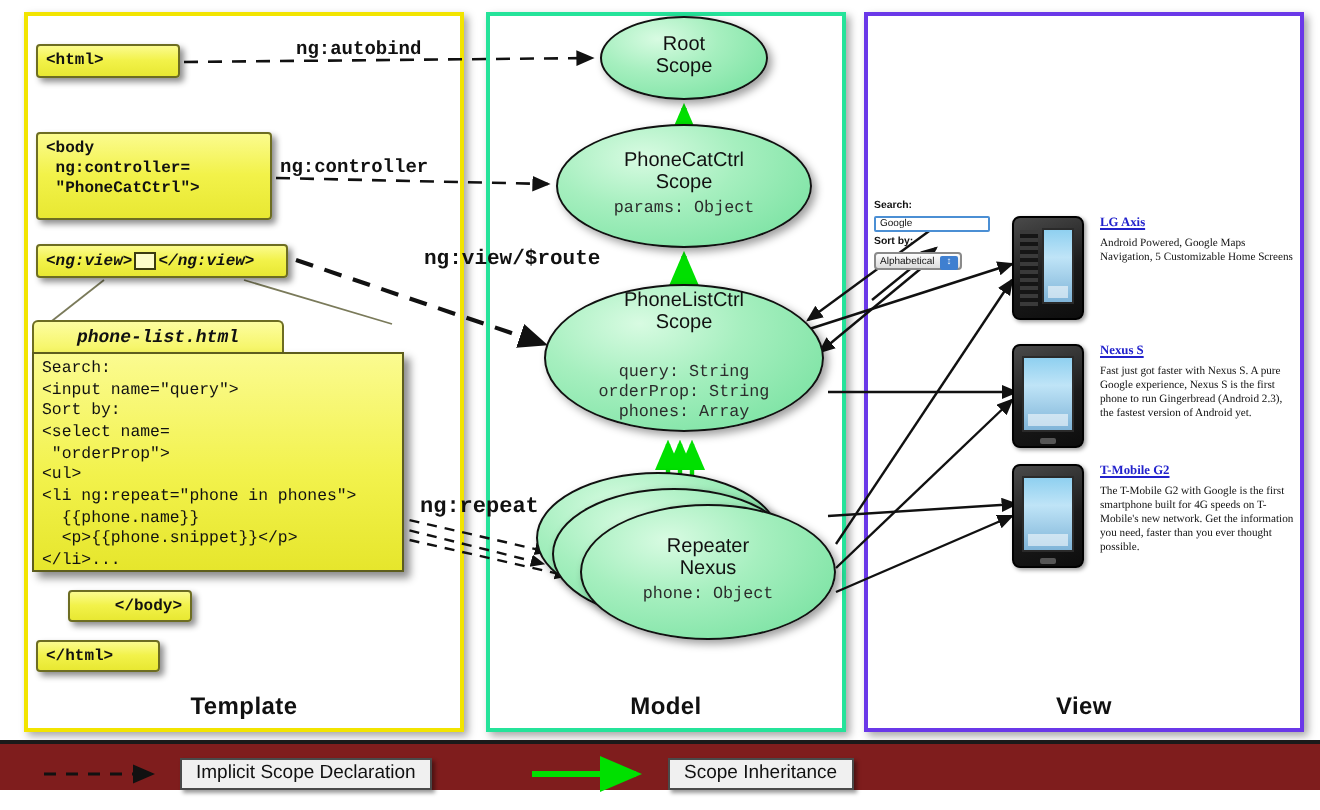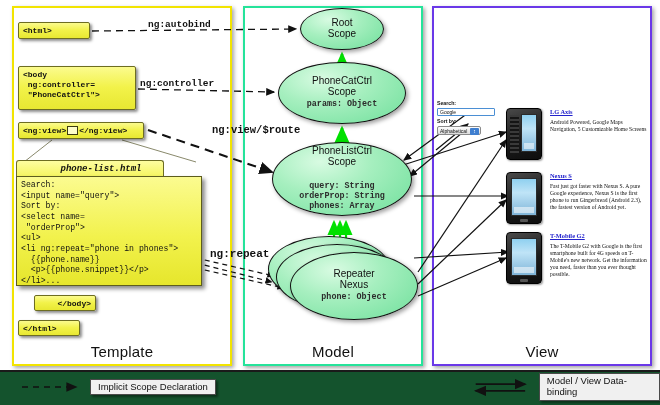--- a/index.html
+++ b/index.html
@@ -7,63 +7,63 @@
        font-family:"Liberation Sans",sans-serif;color:#000;}
   #stage{position:absolute;left:0;top:0;width:660px;height:405px;}
 
   
   .panel{position:absolute;border-width:2px;border-style:solid;background:#fff;
          box-shadow:2px 2px 4px rgba(0,0,0,.35);}
   #panel-template{left:12px;top:6px;width:216px;height:356px;border-color:#f2e400;}
   #panel-model{left:243px;top:6px;width:176px;height:356px;border-color:#25e39a;}
   #panel-view{left:432px;top:6px;width:216px;height:356px;border-color:#6a38e8;}
   .panel-label{position:absolute;bottom:4px;left:0;width:100%;text-align:center;
-               font-size:15px;color:#111;letter-spacing:.2px;}
+               font-size:12px;color:#111;letter-spacing:.2px;font-weight:bold;}
 
   
   #wires{position:absolute;left:0;top:0;width:660px;height:405px;pointer-events:none;}
 
   
   .ybox{position:absolute;border:1px solid #6d6d22;border-radius:2px;
         background:linear-gradient(180deg,#fbfb8e 0%,#f2f24a 48%,#e8e832 100%);
         box-shadow:2px 2px 3px rgba(0,0,0,.45);
         font-family:"Liberation Mono",monospace;font-weight:bold;font-size:8px;
         color:#111;padding:3px 4px;line-height:1.25;box-sizing:border-box;}
   #box-html{left:18px;top:22px;width:72px;height:17px;}
   #box-body{left:18px;top:66px;width:118px;height:44px;}
-  #box-ngview{left:18px;top:122px;width:126px;height:17px;white-space:nowrap;}
+  #box-ngview{left:18px;top:122px;width:126px;height:17px;white-space:nowrap;font-style:italic;}
   #box-bodyclose{left:34px;top:295px;width:62px;height:16px;text-align:right;}
   #box-htmlclose{left:18px;top:320px;width:62px;height:16px;}
   .ngview-slot{display:inline-block;width:9px;height:7px;border:1px solid #3b3b10;
                background:#fdfdc9;vertical-align:middle;margin:0 1px;}
 
   
   #card-wrap{position:absolute;left:16px;top:160px;width:190px;height:128px;}
   #card-tab{position:absolute;left:0;top:0;width:124px;height:17px;
             border:1px solid #6d6d22;border-bottom:none;border-radius:3px 3px 0 0;
             background:linear-gradient(180deg,#fdfda0 0%,#f4f45a 100%);
             font-family:"Liberation Mono",monospace;font-style:italic;font-weight:bold;
-            font-size:9px;color:#111;text-align:center;line-height:17px;padding-left:22px;}
+            font-size:9px;color:#111;text-align:center;line-height:17px;}
   #card-body{position:absolute;left:0;top:16px;width:186px;height:110px;
              border:1px solid #5d5d1d;
              background:linear-gradient(180deg,#fbfb90 0%,#f2f24d 55%,#e6e62c 100%);
              box-shadow:3px 3px 4px rgba(0,0,0,.45);
              font-family:"Liberation Mono",monospace;font-size:8.2px;
              color:#111;padding:3px 4px;line-height:1.3;box-sizing:border-box;
              white-space:pre;overflow:hidden;}
 
   
   .scope{position:absolute;border-radius:50%;border:1.6px solid #111;
          background:radial-gradient(ellipse at 34% 26%,#d8fbe2 0%,#a6efbf 40%,#6fdf9b 100%);
          box-shadow:2px 2px 4px rgba(0,0,0,.38);
          display:flex;flex-direction:column;align-items:center;justify-content:center;
          text-align:center;box-sizing:border-box;}
   .scope .t{font-size:10px;color:#111;line-height:1.08;}
   .scope .p{font-family:"Liberation Mono",monospace;font-size:8.4px;
-            color:#2c2c2c;line-height:1.18;margin-top:3px;font-weight:bold;}
+            color:#2c2c2c;line-height:1.18;margin-top:3px;}
   #scope-root{left:300px;top:8px;width:84px;height:42px;}
   #scope-catctrl{left:278px;top:62px;width:128px;height:62px;}
   #scope-listctrl{left:272px;top:142px;width:140px;height:74px;gap:12px;}
   #rep-stack{position:absolute;left:268px;top:236px;width:150px;height:86px;}
   .rep{position:absolute;width:122px;height:66px;}
   #rep-a{left:0;top:0;}
   #rep-b{left:8px;top:8px;}
   #rep-c{left:22px;top:16px;width:128px;height:68px;}
 
   
@@ -106,21 +106,21 @@
 
   
   .elabel{position:absolute;font-family:"Liberation Mono",monospace;font-weight:bold;
           color:#111;white-space:nowrap;}
   #lab-autobind{left:148px;top:19px;font-size:9.5px;}
   #lab-controller{left:140px;top:78px;font-size:9.5px;}
   #lab-route{left:172px;top:124px;font-size:10.5px;padding-left:40px;}
   #lab-repeat{left:210px;top:248px;font-size:11px;font-family:Liberation Mono, monospace;}
 
   
-  #legend{position:absolute;left:0;top:370px;width:660px;height:35px;background:#14532d;}
+  #legend{position:absolute;left:0;top:370px;width:660px;height:25px;background:#7f1d1d;}
   #legend-rule{position:absolute;left:0;top:0;width:660px;height:2px;background:#1a1a1a;}
   .leg-item{position:absolute;top:8px;height:18px;display:flex;align-items:center;}
   .leg-box{border:1.4px solid #4a4a4a;background:#f0f0f0;
            box-shadow:1.5px 1.5px 2px rgba(0,0,0,.4);
            font-size:9.5px;color:#111;padding:2px 7px;line-height:1.15;}
   #leg-0{left:18px;}
   #leg-1{left:262px;}
   #leg-2{left:470px;}
   .leg-art{width:66px;height:18px;margin-right:6px;}
 </style>
@@ -290,28 +290,27 @@
         <defs>
             <marker id="lm0" markerWidth="7" markerHeight="7" refX="6" refY="3" orient="auto">
           <path d="M0,0 L7,3 L0,6 z" fill="#111"></path>
             </marker>
           </defs>
         <path d="M4,9 L58,9" stroke="#111" stroke-width="1.6" fill="none" stroke-dasharray="6,5" marker-end="url(#lm0)"></path>
       </svg>
       <div class="leg-box">Implicit Scope Declaration</div>
     </div>
 
-
-    <div class="leg-item" id="leg-2">
+    <div class="leg-item" id="leg-1">
       <svg class="leg-art" viewBox="0 0 66 18">
         <defs>
-            <marker id="lm2" markerWidth="7" markerHeight="7" refX="6" refY="3" orient="auto">
-          <path d="M0,0 L7,3 L0,6 z" fill="#111"></path>
+            <marker id="lm1" markerWidth="7" markerHeight="7" refX="6" refY="3" orient="auto">
+          <path d="M0,0 L7,3 L0,6 z" fill="#00e000"></path>
             </marker>
           </defs>
-        <path d="M6,6 L58,6" stroke="#111" stroke-width="1.8" fill="none" marker-end="url(#lm2)"></path>
-        <path d="M58,13 L6,13" stroke="#111" stroke-width="1.8" fill="none" marker-end="url(#lm2)"></path>
+        <path d="M4,9 L56,9" stroke="#00e000" stroke-width="3" fill="none" marker-end="url(#lm1)"></path>
       </svg>
-      <div class="leg-box">Model / View Data-binding</div>
-    </div>
+      <div class="leg-box">Scope Inheritance</div>
+    </div>
+
   </div>
 
 </div>
 
 </body></html>

